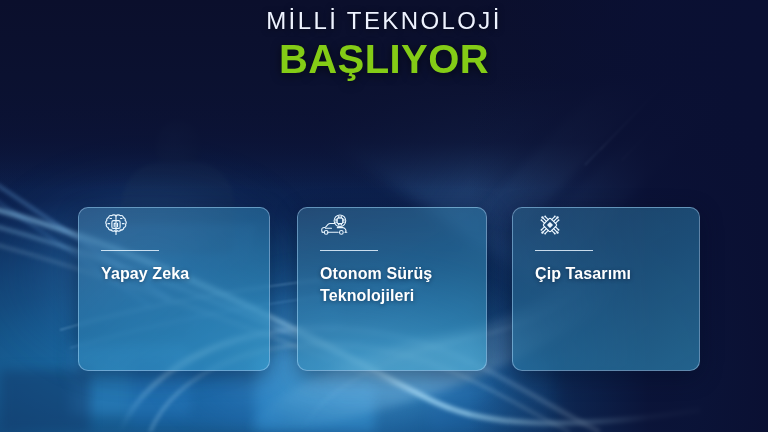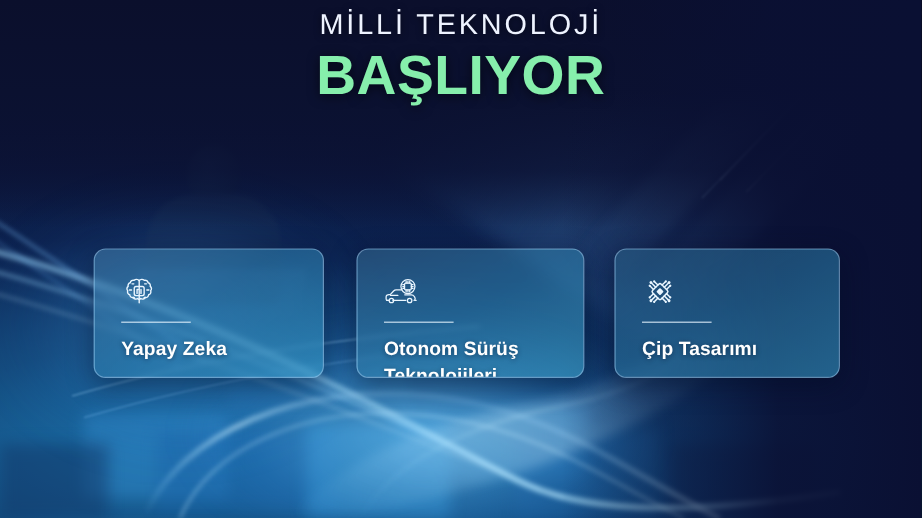--- a/index.html
+++ b/index.html
@@ -120,46 +120,46 @@
   .title-1 {
     font-size: 40px;
     font-weight: 700;
     letter-spacing: 0.4px;
     color: #ffffff;
     line-height: 1.02;
     margin: 0;
     text-shadow: 0 2px 10px rgba(0,0,0,.6);
   }
   .title-2 {
-    font-size: 46px;
+    font-size: 40px;
     font-weight: 700;
     letter-spacing: 0.4px;
-    color: #86efac;
+    color: #84cc16;
     line-height: 1.05;
     margin: 2px 0 0 0;
     text-shadow: 0 2px 10px rgba(0,0,0,.6);
   }
 
   
   .cards {
     position: absolute;
     left: 0; top: 207px;
     width: 768px; height: 160px;
     z-index: 5;
   }
   .card {
     position: absolute;
     top: 0;
-    height: 108px;
+    height: 164px;
     border-radius: 10px;
     border: 1px solid rgba(190,225,255,0.42);
     box-shadow: 0 6px 22px rgba(0,12,35,0.45);
     backdrop-filter: blur(2px);
     box-sizing: border-box;
-    padding: 20px 18px 14px 20px;
+    padding: 2px 18px 14px 20px;
     overflow: hidden;
   }
   .card-1 {
     left: 78px; width: 192px;
     background: linear-gradient(145deg, rgba(70,130,175,0.52) 0%, rgba(46,128,176,0.55) 45%, rgba(52,150,196,0.62) 100%);
   }
   .card-2 {
     left: 297px; width: 190px;
     background: linear-gradient(150deg, rgba(56,110,150,0.55) 0%, rgba(46,125,170,0.58) 48%, rgba(60,160,200,0.6) 100%);
   }

